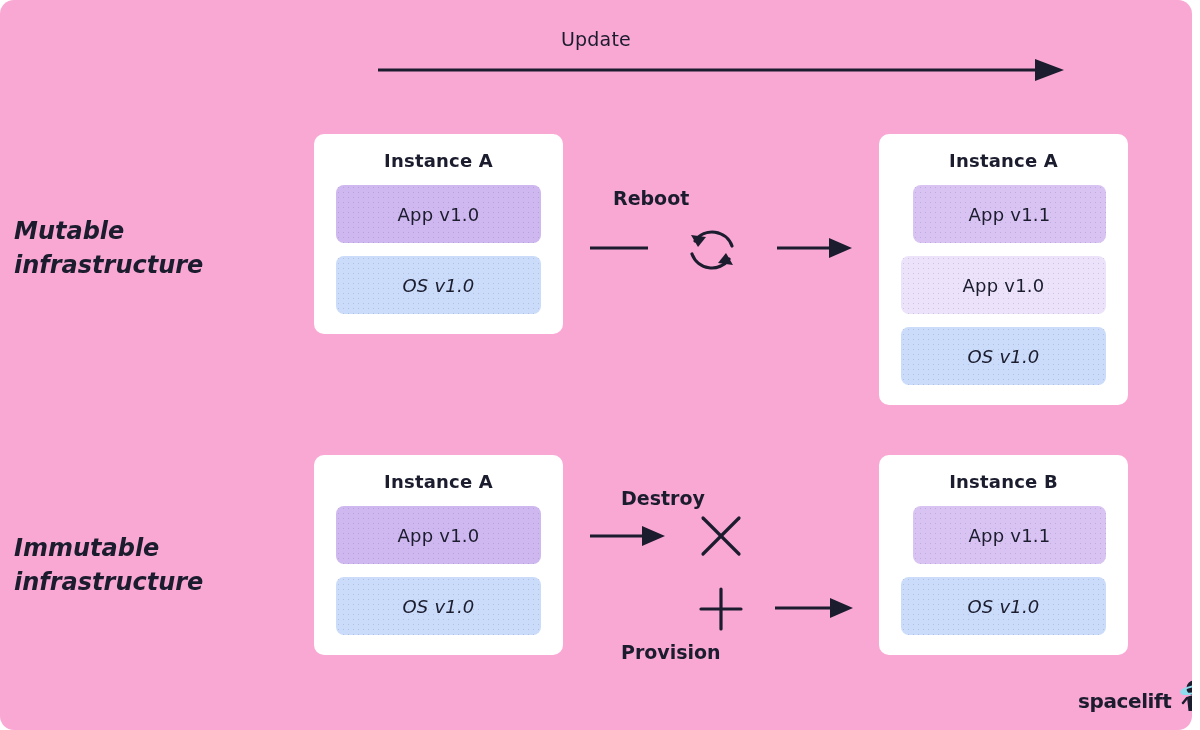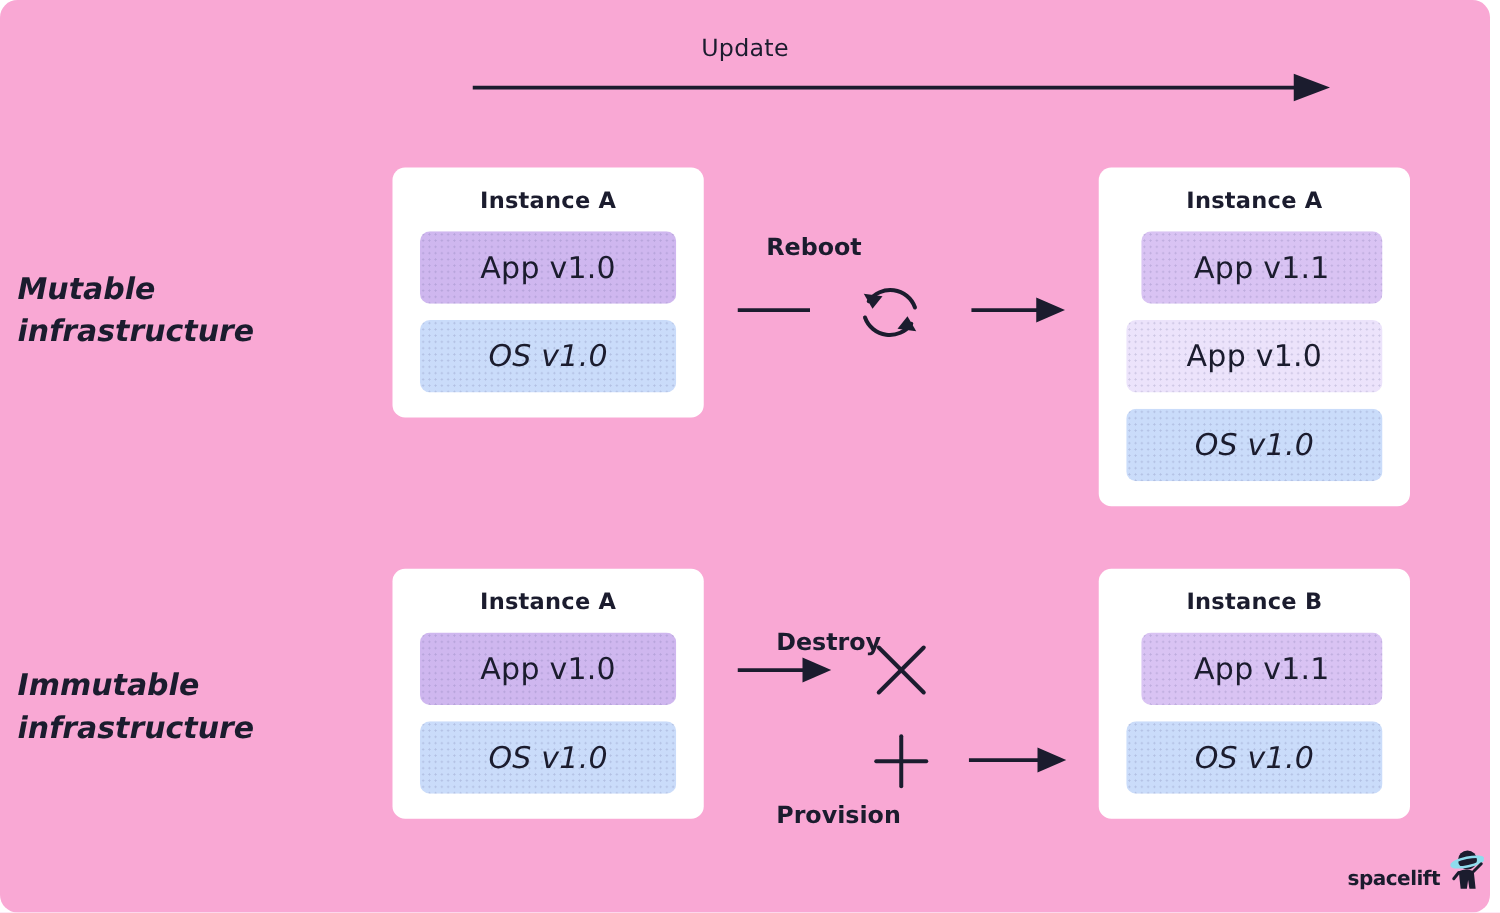--- a/index.html
+++ b/index.html
@@ -86,21 +86,21 @@
     letter-spacing: .2px;
     margin-bottom: 14px;
     color: #1b1c2e;
   }
   .layer {
     height: 58px;
     border-radius: 8px;
     display: flex;
     align-items: center;
     justify-content: center;
-    font-size: 24px;
+    font-size: 18px;
     font-weight: 400;
     letter-spacing: .2px;
     color: #1b1c2e;
     margin-bottom: 13px;
     background-image: radial-gradient(rgba(90,90,140,.22) 0.7px, transparent 0.8px);
     background-size: 5px 5px;
   }
   .layer:last-child { margin-bottom: 0; }
   .layer.app-new  { background-color: #d9c3f3; margin-left: 12px; }
   .layer.app-old  { background-color: #cfb7ef; }
@@ -122,39 +122,39 @@
     color: #1b1c2e;
     width: 200px;
   }
   .glyph { position: absolute; }
 
   #reboot-label     { left: 613px; top: 187px; }
   #reboot-icon      { left: 682px; top: 220px; width: 60px; height: 60px; }
   #mut-line-left    { left: 590px; top: 236px; width: 58px; height: 24px; }
   #mut-arrow-right  { left: 777px; top: 236px; width: 75px; height: 24px; }
 
-  #destroy-label    { left: 621px; top: 503px; }
+  #destroy-label    { left: 621px; top: 487px; }
   #destroy-icon     { left: 698px; top: 513px; width: 46px; height: 46px; }
   #imm-arrow-left   { left: 590px; top: 524px; width: 75px; height: 24px; }
 
   #provision-icon   { left: 698px; top: 586px; width: 46px; height: 46px; }
   #provision-label  { left: 621px; top: 641px; }
   #imm-arrow-right  { left: 775px; top: 596px; width: 78px; height: 24px; }
 
   
   #logo {
     position: absolute;
     left: 1078px;
     top: 679px;
     display: flex;
     align-items: flex-end;
     gap: 1px;
   }
   #logo-text {
-    font-size: 16px;
+    font-size: 20px;
     font-weight: bold;
     letter-spacing: -.4px;
     color: #1b1c2e;
     line-height: 1;
   }
   #logo-mark { width: 34px; height: 36px; margin-bottom: -4px; }
 </style>
 </head>
 <body>
 

